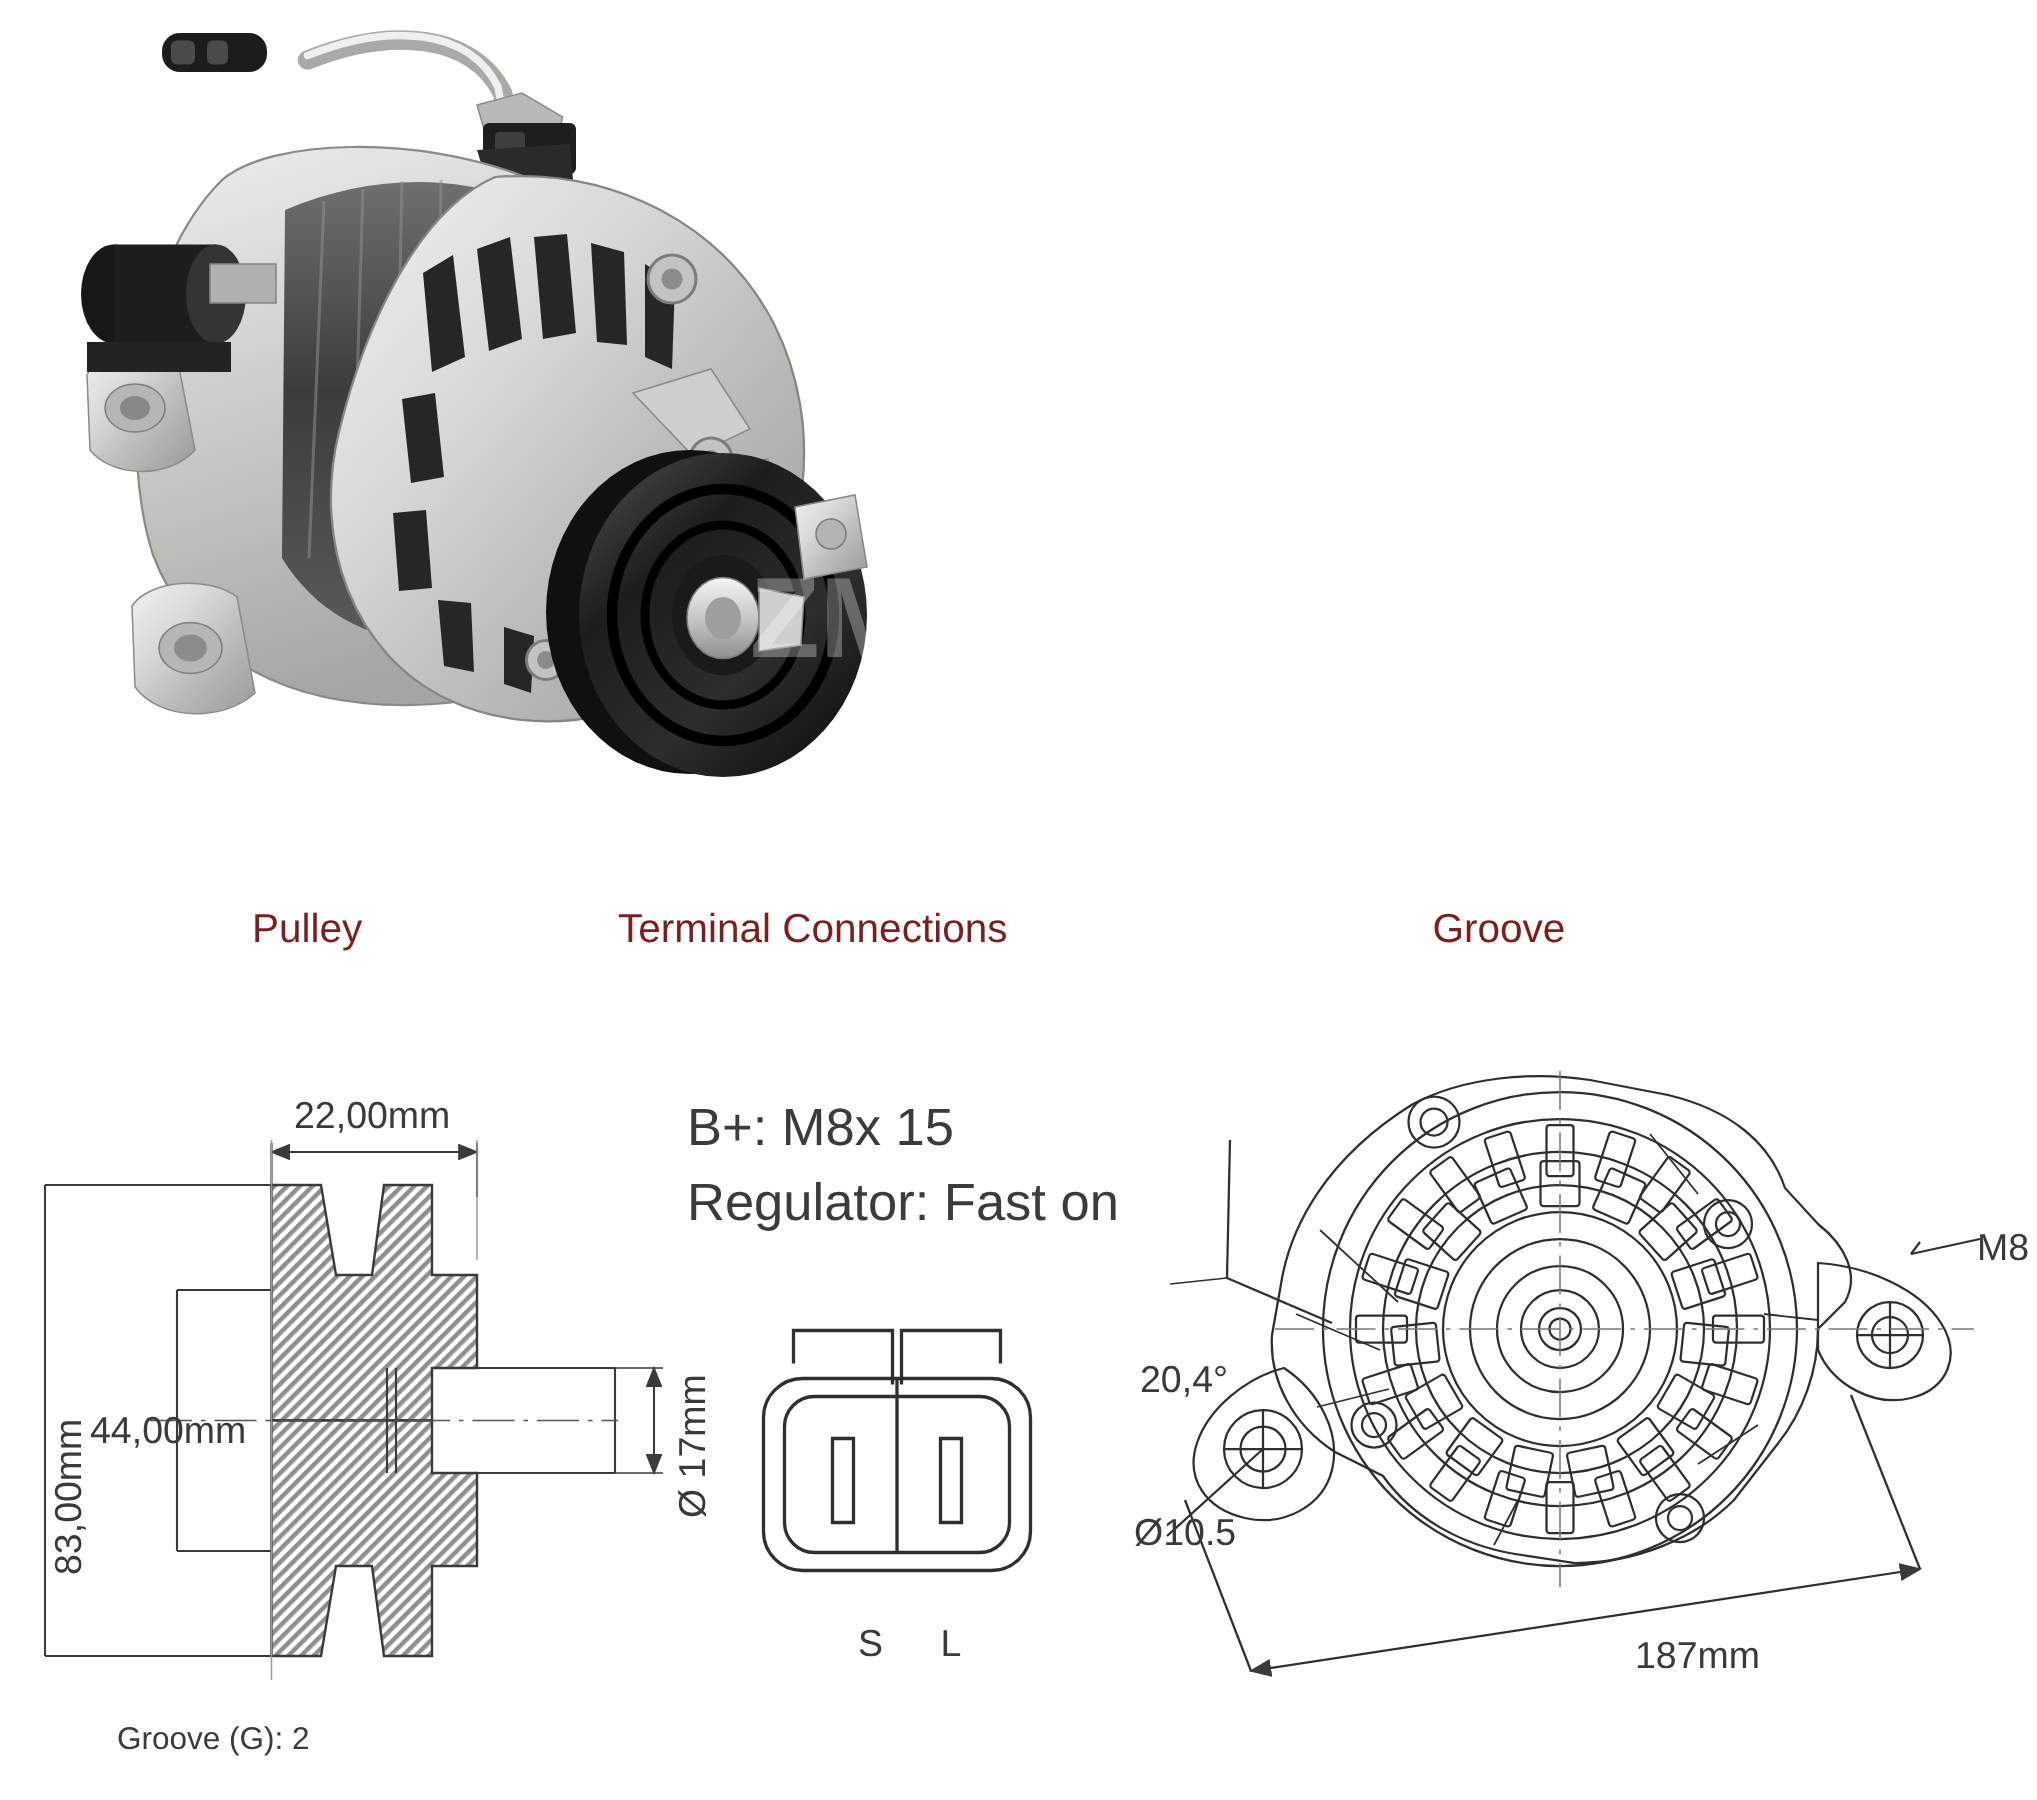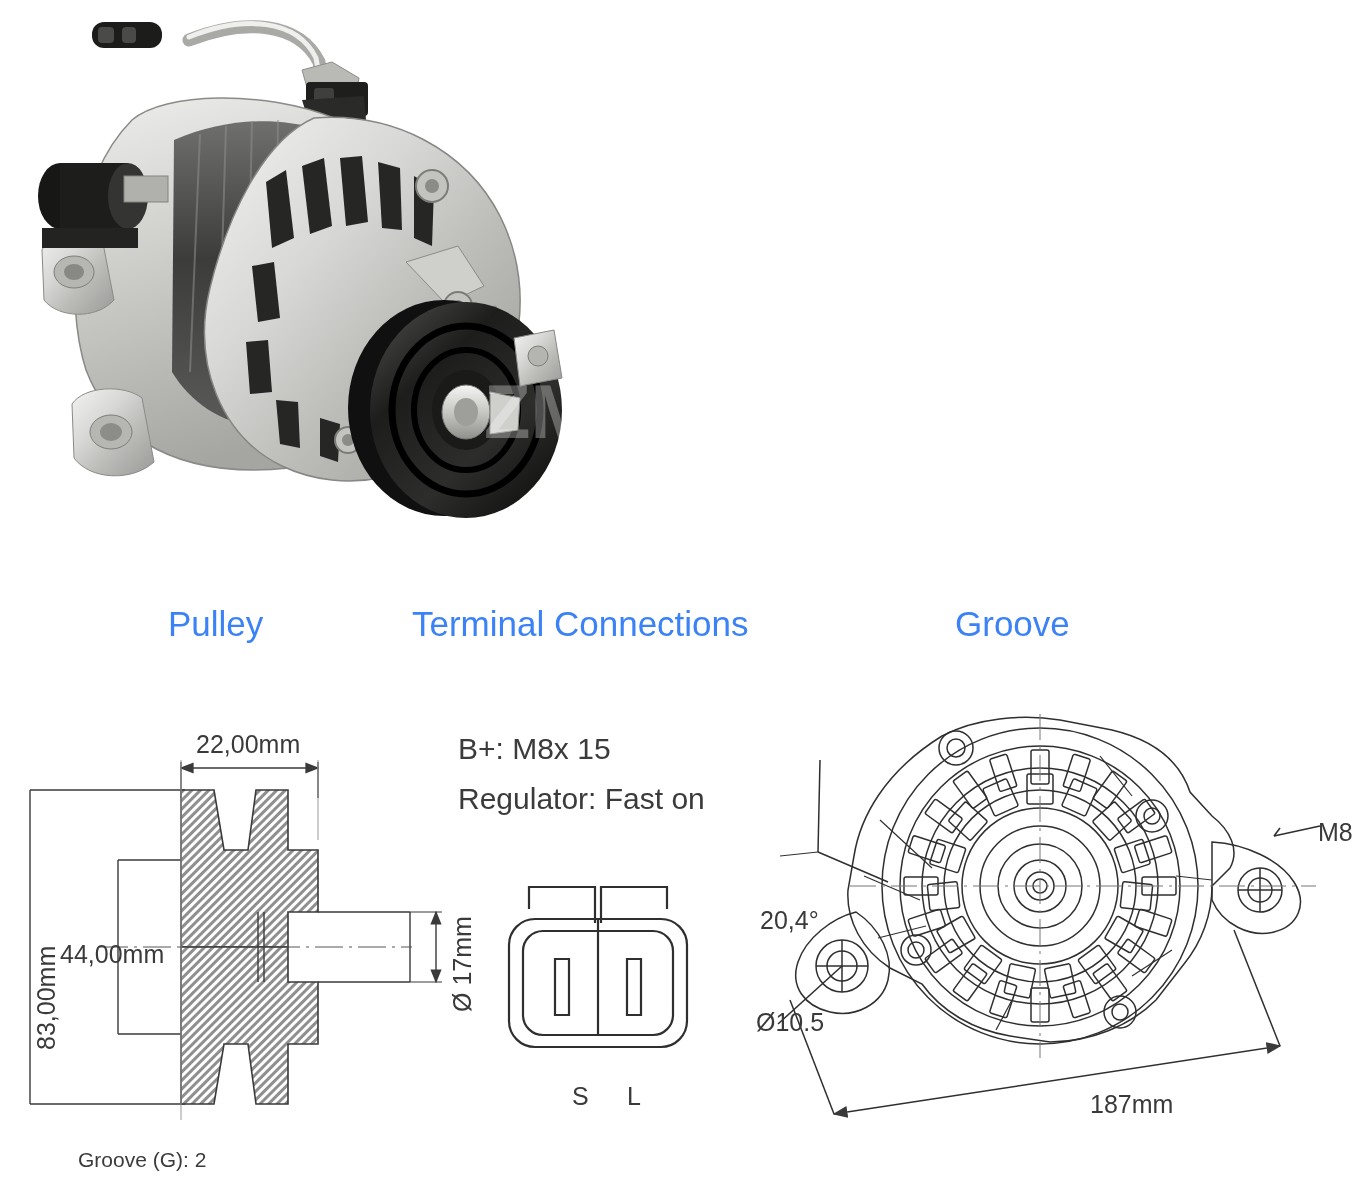--- a/index.html
+++ b/index.html
@@ -1,31 +1,31 @@
 <!DOCTYPE html>
 <html><head>
 <meta charset="utf-8">
 <style>
   html,body{margin:0;padding:0;background:#ffffff;}
   body{width:1358px;height:1200px;position:relative;overflow:hidden;
        font-family:"Liberation Sans","DejaVu Sans",sans-serif;color:#2b2b2b;}
   .abs{position:absolute;}
 
   
-  .heading{font-size:35px;color:#3b82f6;white-space:nowrap;letter-spacing:0px;}
+  .heading{font-size:27px;color:#7f1d1d;white-space:nowrap;letter-spacing:0px;}
 
   
   .dimtext{font-size:25px;color:#3a3a3a;white-space:nowrap;}
-  .spectext{font-size:30px;color:#3b3b3b;white-space:nowrap;}
+  .spectext{font-size:35px;color:#3b3b3b;white-space:nowrap;}
   .groovetext{font-size:21px;color:#3b3b3b;white-space:nowrap;}
   .termlabel{font-size:25px;color:#3a3a3a;}
   .rot90{transform:rotate(-90deg);transform-origin:left top;}
 
   
-  #photo{left:14px;top:0px;width:620px;height:600px;}
+  #photo{left:30px;top:0px;width:620px;height:600px;}
   #photo svg{display:block;}
 
   svg.cad{position:absolute;overflow:visible;}
   svg.cad line,svg.cad path,svg.cad rect,svg.cad circle,svg.cad polyline,svg.cad polygon{
     vector-effect:non-scaling-stroke;
   }
 </style>
 </head>
 <body>
 

